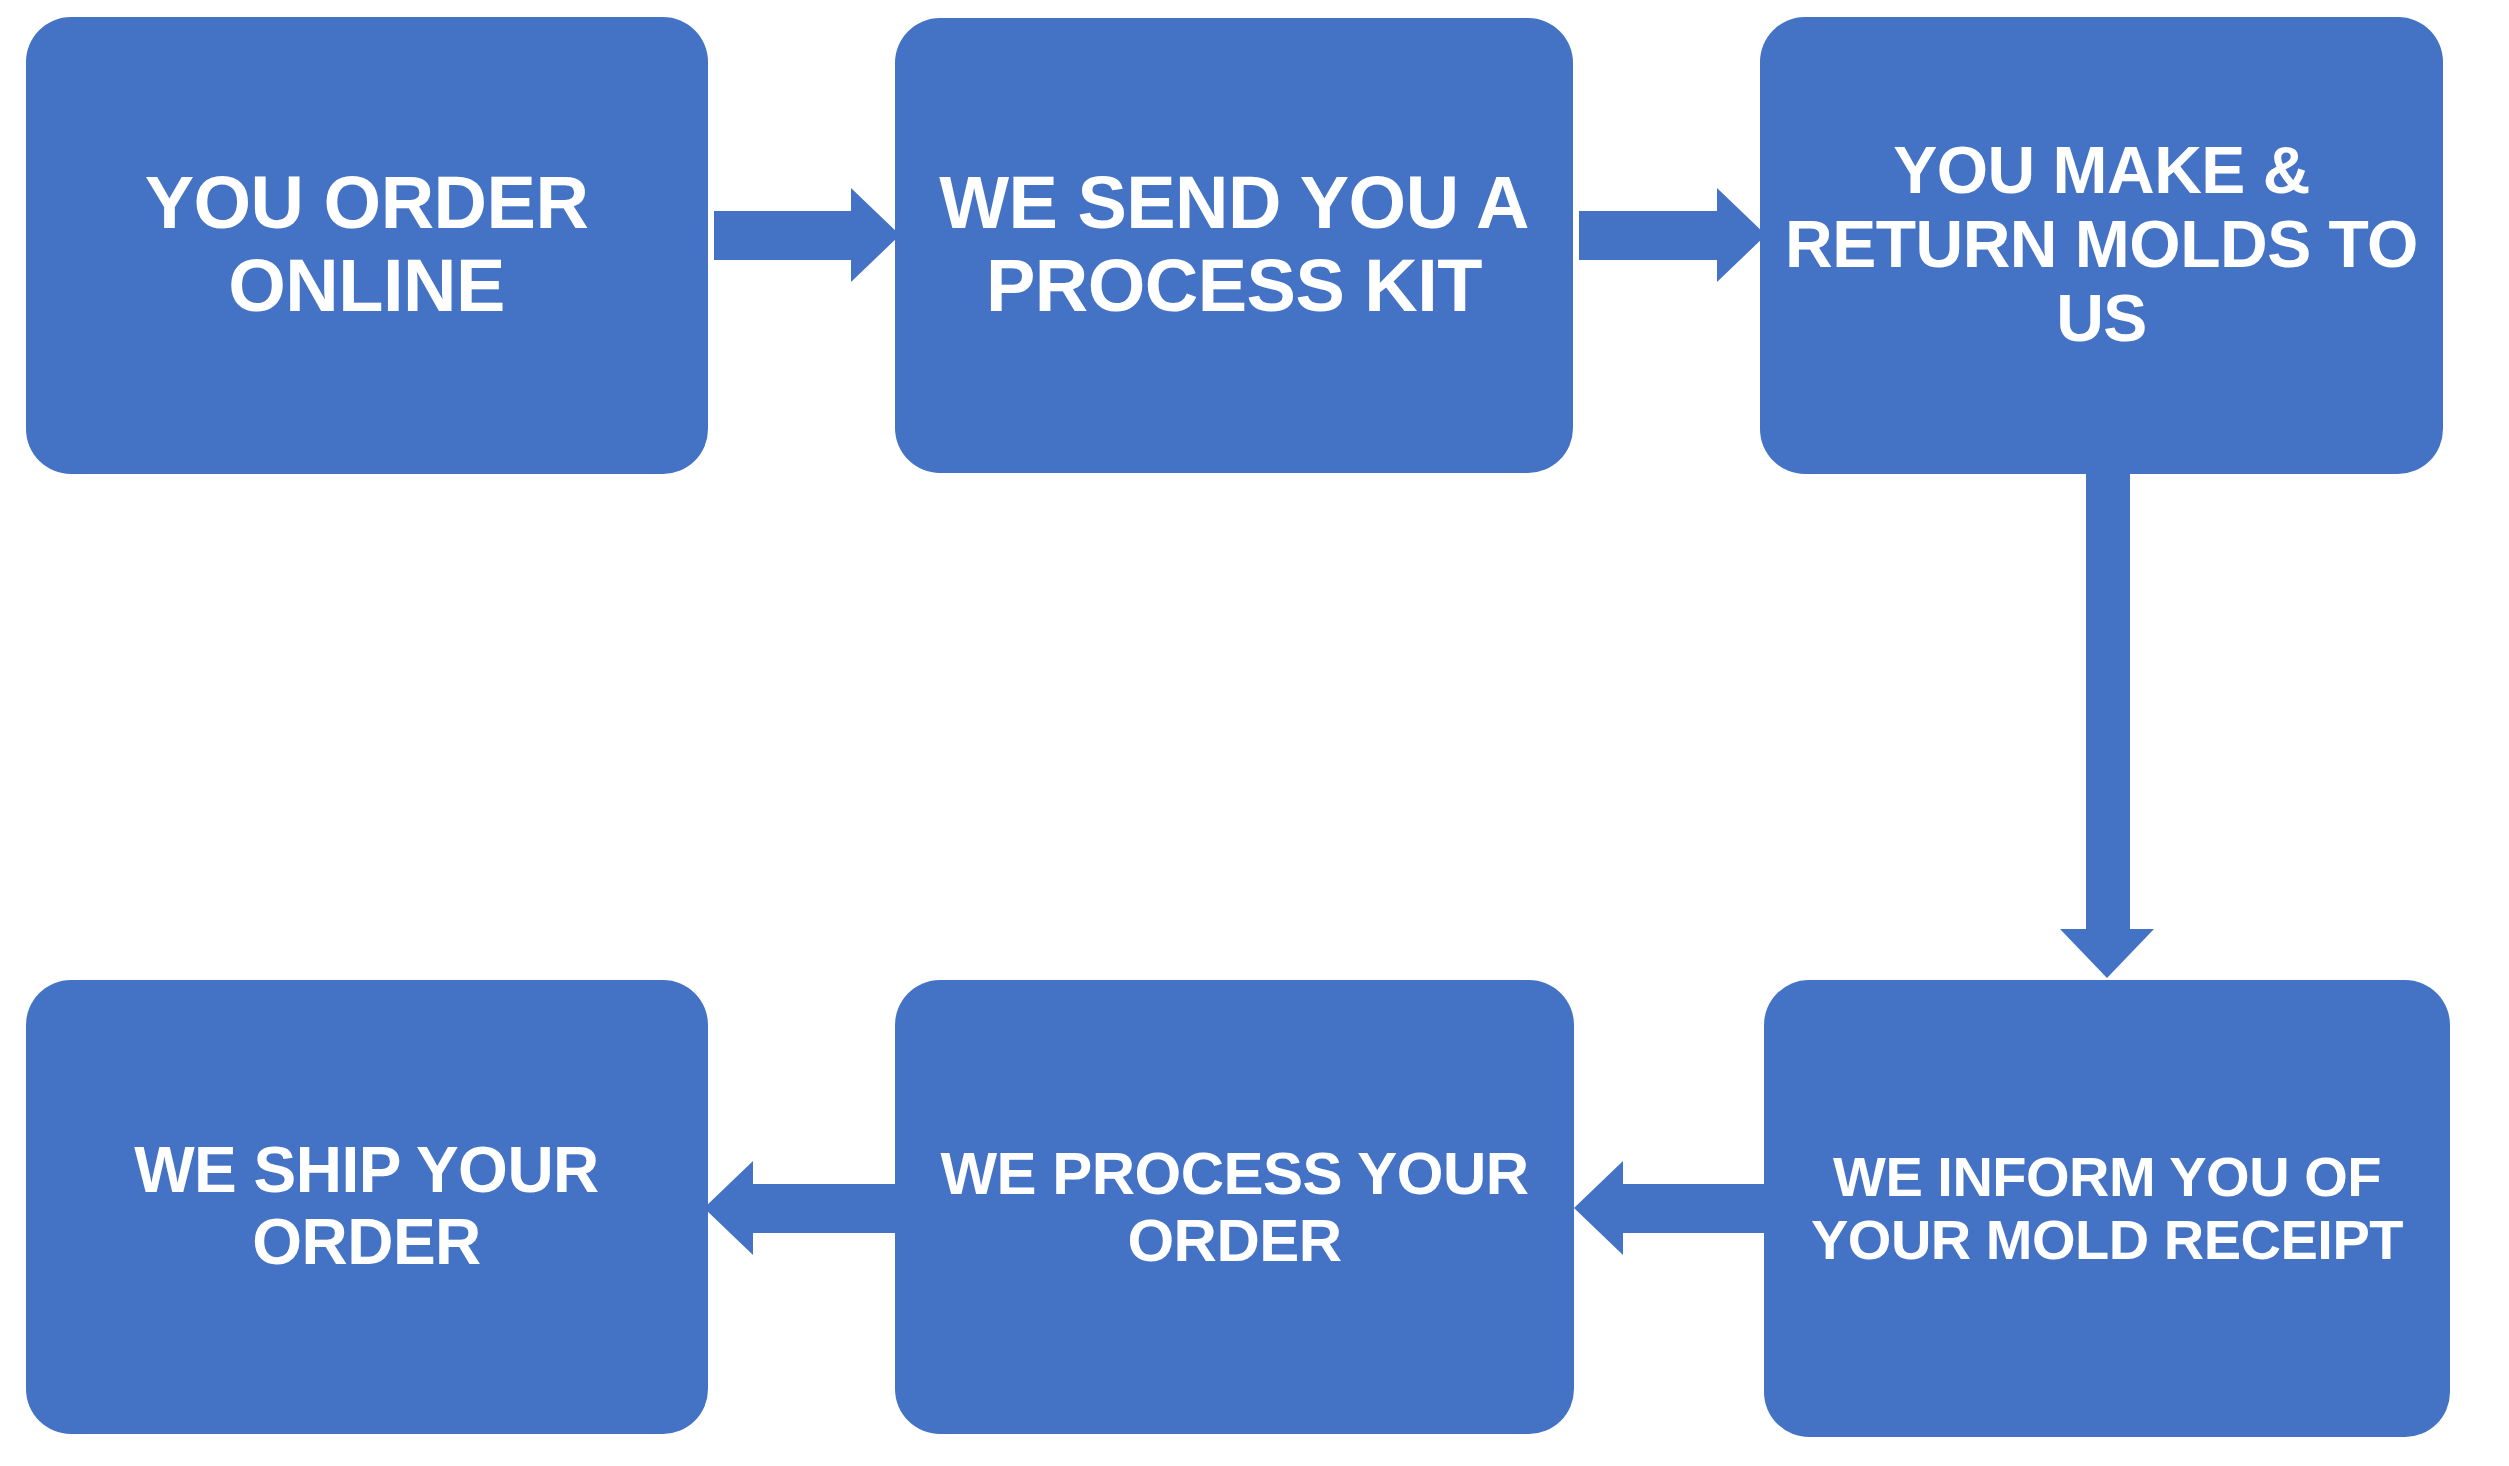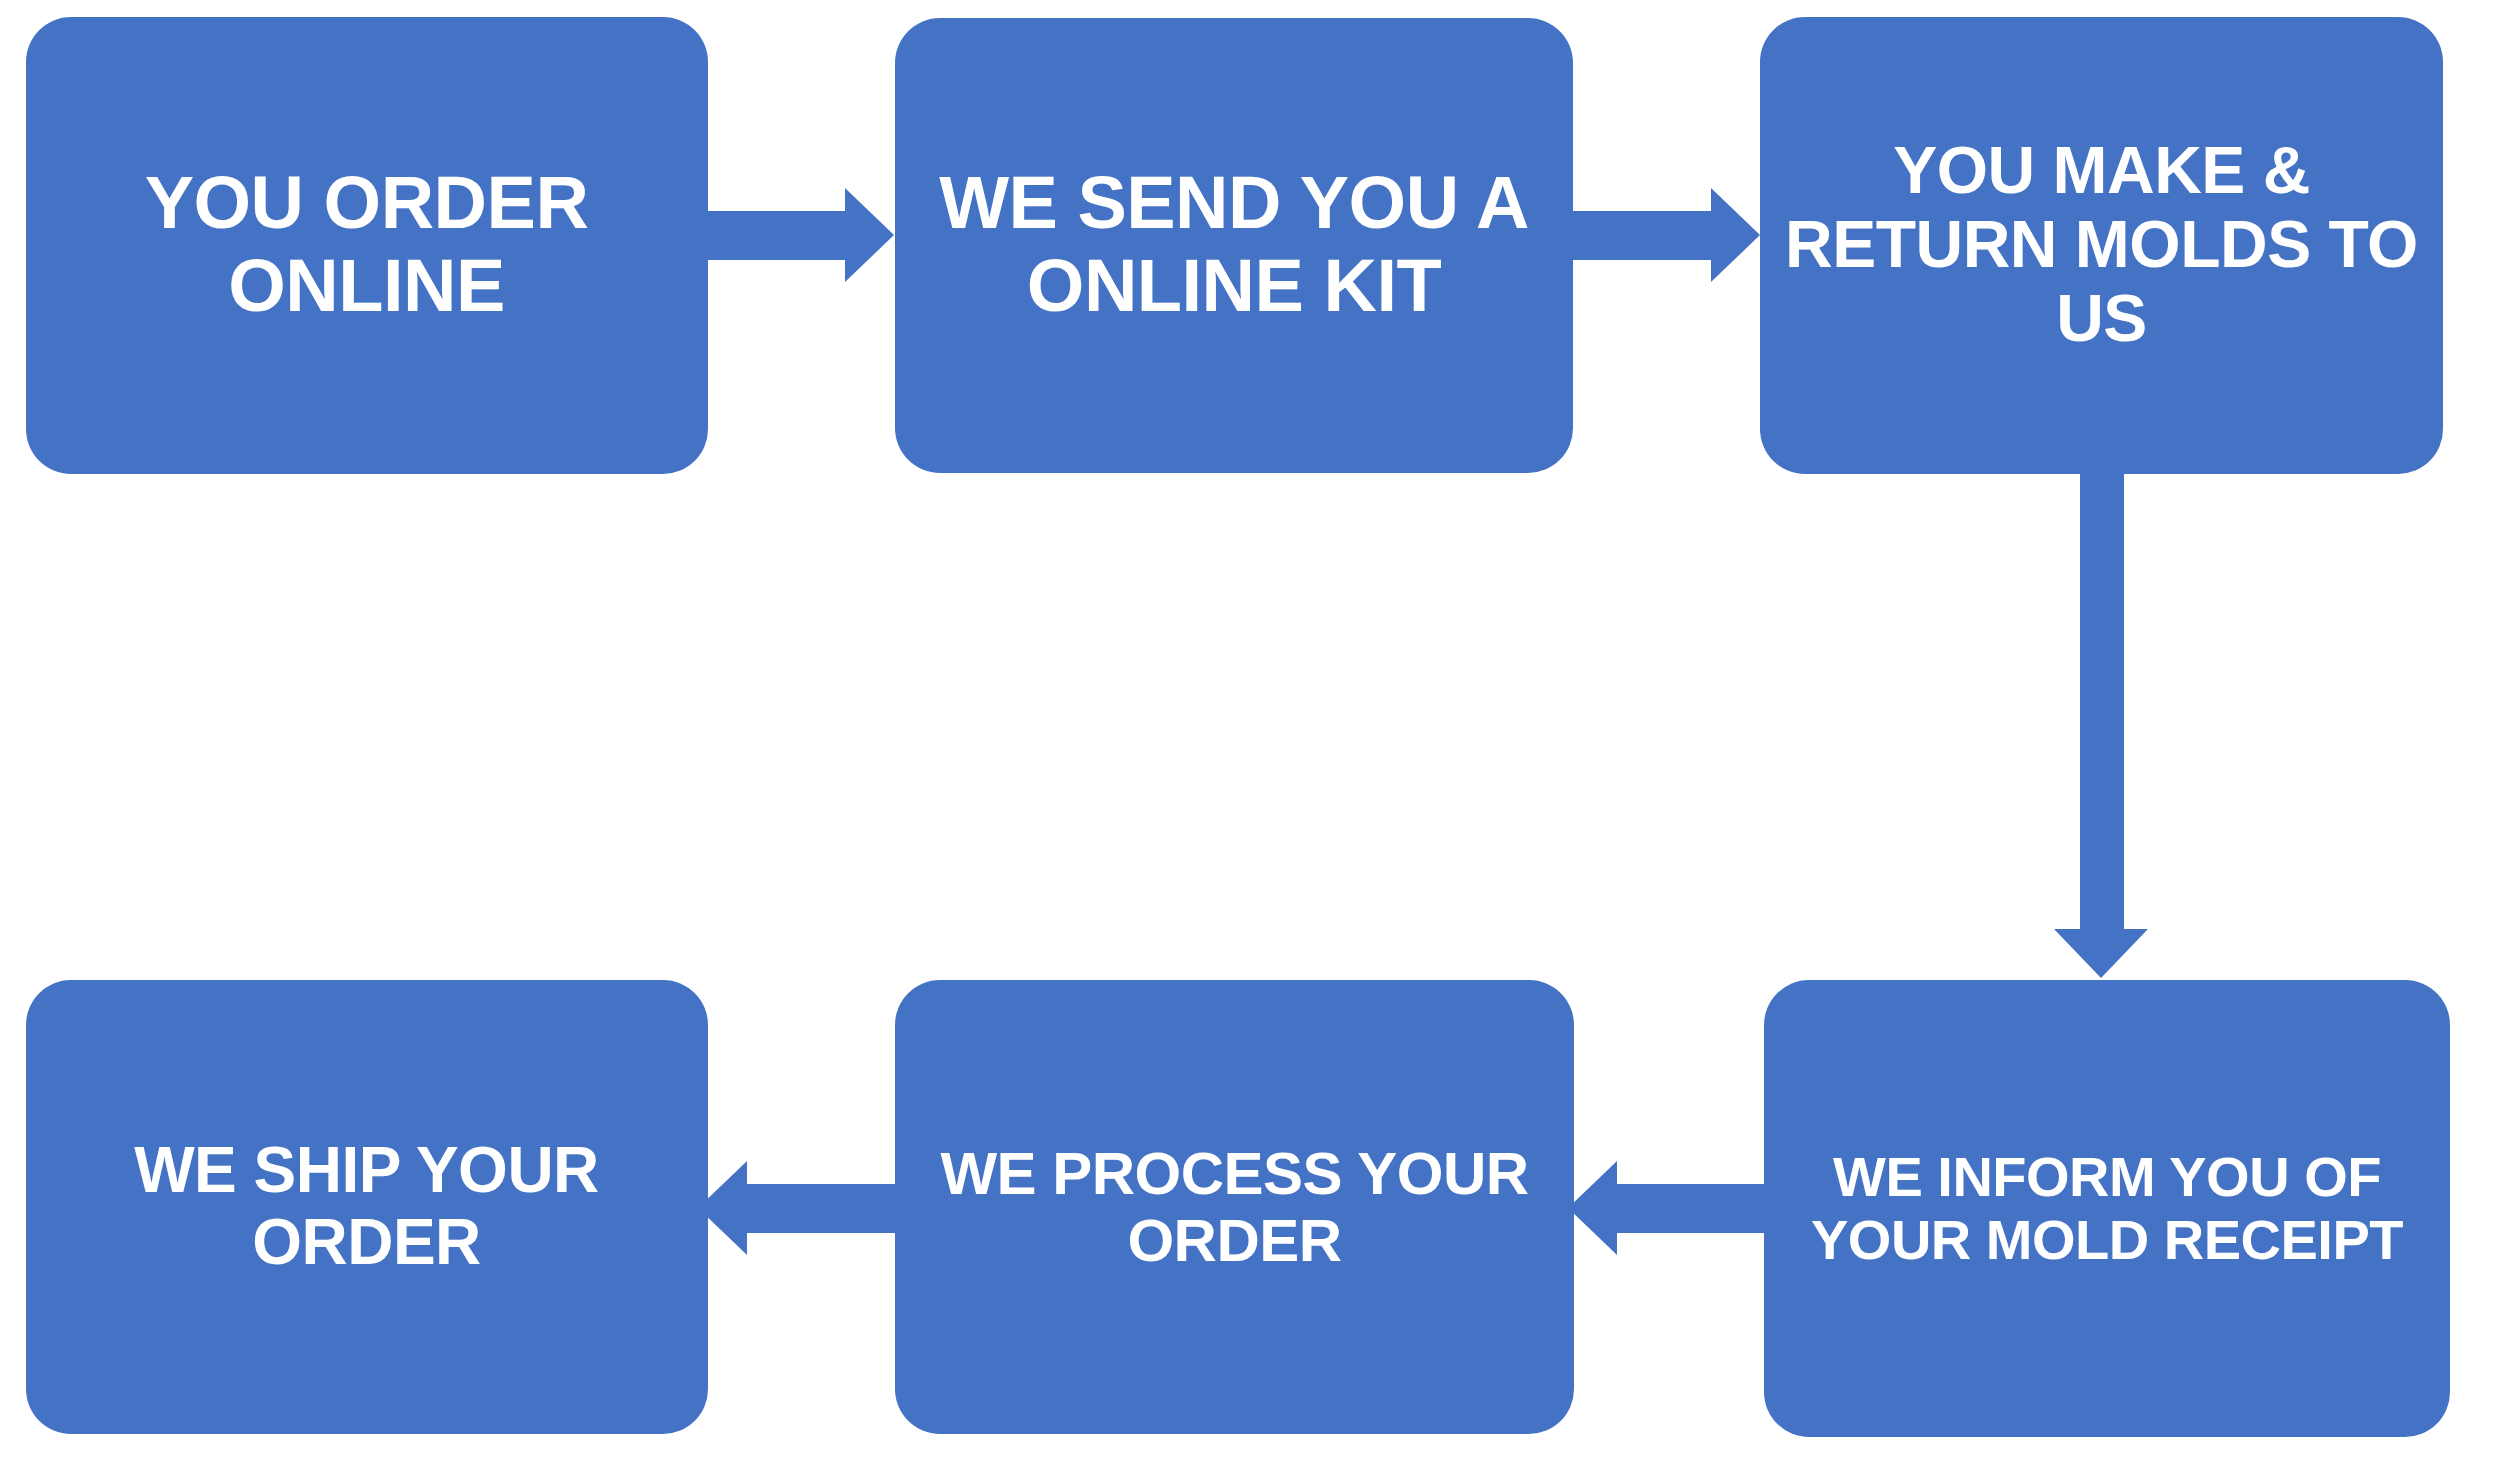--- a/index.html
+++ b/index.html
@@ -11,20 +11,21 @@
     width: 2509px;
     height: 1466px;
     font-family: "Liberation Sans", sans-serif;
     overflow: hidden;
   }
   #flowchart {
     position: relative;
     width: 2493px;
     height: 1466px;
     background: #ffffff;
+    padding-left: 6px;
   }
   .node {
     position: absolute;
     box-sizing: border-box;
     background: #4472C4;
     border-radius: 45px;
     display: flex;
     align-items: center;
     justify-content: center;
     text-align: center;
@@ -98,21 +99,21 @@
 </head>
 <body>
 
 <div id="flowchart">
 
   <div class="node" id="node-order">
     <span>YOU ORDER ONLINE</span>
   </div>
 
   <div class="node" id="node-kit">
-    <span>WE SEND YOU A ONLINE KIT</span>
+    <span>WE SEND YOU A PROCESS KIT</span>
   </div>
 
   <div class="node" id="node-molds">
     <span>YOU MAKE &amp; RETURN MOLDS TO US</span>
   </div>
 
   <div class="node" id="node-inform">
     <span>WE INFORM YOU OF YOUR MOLD RECEIPT</span>
   </div>
 

